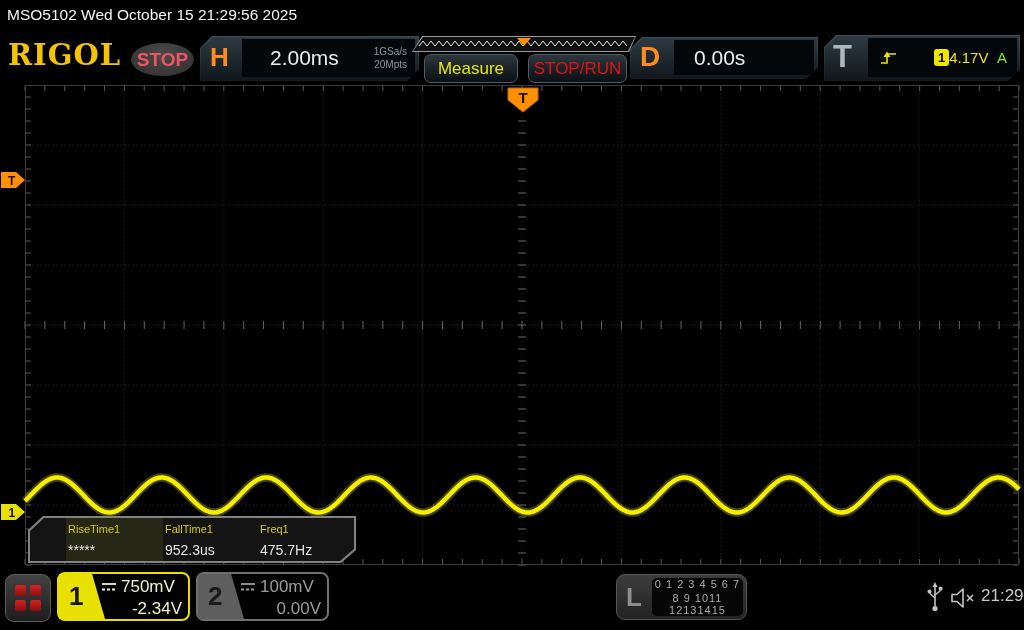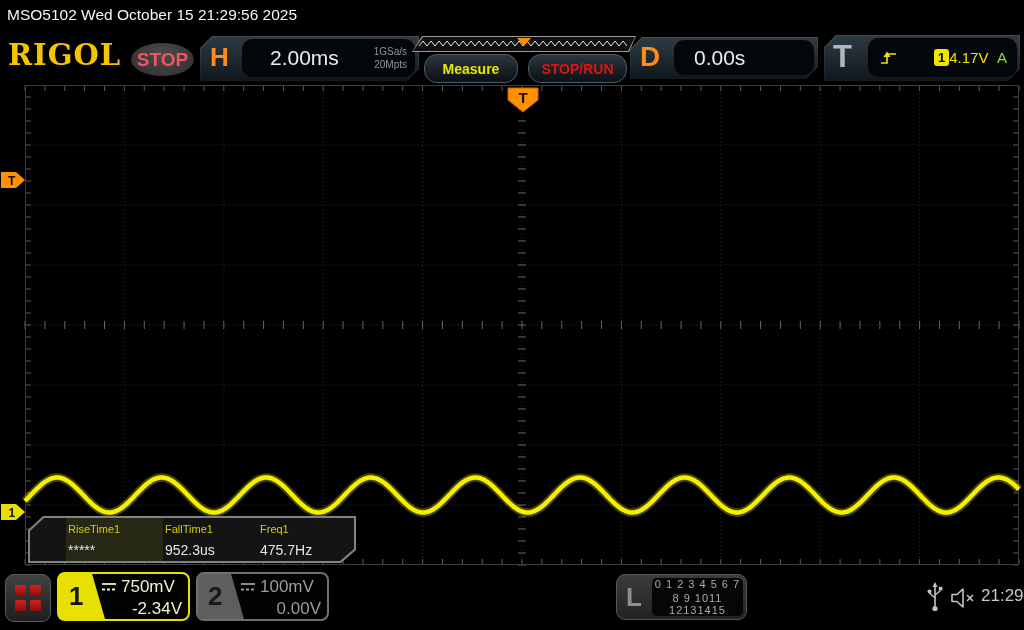--- a/index.html
+++ b/index.html
@@ -15,26 +15,26 @@
         background:radial-gradient(ellipse at 50% 35%,#4a4a4a,#2e2e2e);display:flex;
         align-items:center;justify-content:center;color:#ef5560;font-weight:bold;font-size:19px;}
   .hdrblock{position:absolute;background:linear-gradient(#414d55,#141c22);
         clip-path:polygon(12px 0,100% 0,100% calc(100% - 12px),calc(100% - 12px) 100%,0 100%,0 12px);}
   .hdrblock .inner{position:absolute;inset:1px;background:linear-gradient(#2e3a42,#10181e);
         clip-path:polygon(12px 0,100% 0,100% calc(100% - 12px),calc(100% - 12px) 100%,0 100%,0 12px);}
   .hblock{left:200px;top:36px;width:219px;height:45px;}
   .dblock{left:630px;top:37px;width:188px;height:42px;}
   .tblock{left:824px;top:35px;width:196px;height:46px;}
   .blkletter{position:absolute;font-weight:bold;color:#ff8c1a;}
-  .blackbox{position:absolute;background:#04070a;border-radius:10px;display:flex;align-items:center;}
+  .blackbox{position:absolute;background:#04070a;border-radius:0;display:flex;align-items:center;}
   .tb-main{font-size:21px;color:#ececec;}
   .tb-rates{margin-left:auto;text-align:right;color:#8e969c;font-size:10px;line-height:13px;padding-right:8px;}
-  .btn{position:absolute;height:27px;border:1px solid #4e5e66;border-radius:13px;
+  .btn{position:absolute;height:27px;border:1px solid #4e5e66;border-radius:7px;
        background:linear-gradient(#2c363c,#0a1014);display:flex;align-items:center;
-       justify-content:center;font-weight:bold;font-size:14px;cursor:pointer;}
+       justify-content:center;font-weight:normal;font-size:17px;cursor:pointer;}
   .posbar-wrap{position:absolute;left:412px;top:36px;width:224px;height:16px;
        clip-path:polygon(10px 0,100% 0,calc(100% - 7px) 100%,0 100%);background:#9a9a9a;}
   .posbar{position:absolute;inset:1px;background:#101010;
        clip-path:polygon(10px 0,100% 0,calc(100% - 7px) 100%,0 100%);}
   .trig-src{background:#f0e500;color:#000;font-weight:bold;font-size:13px;border-radius:3px;
        padding:0 4px;line-height:17px;}
   
   #grat{position:absolute;left:0;top:85px;}
   
   .meas-wrap{position:absolute;left:28px;top:516px;width:328px;height:47px;

